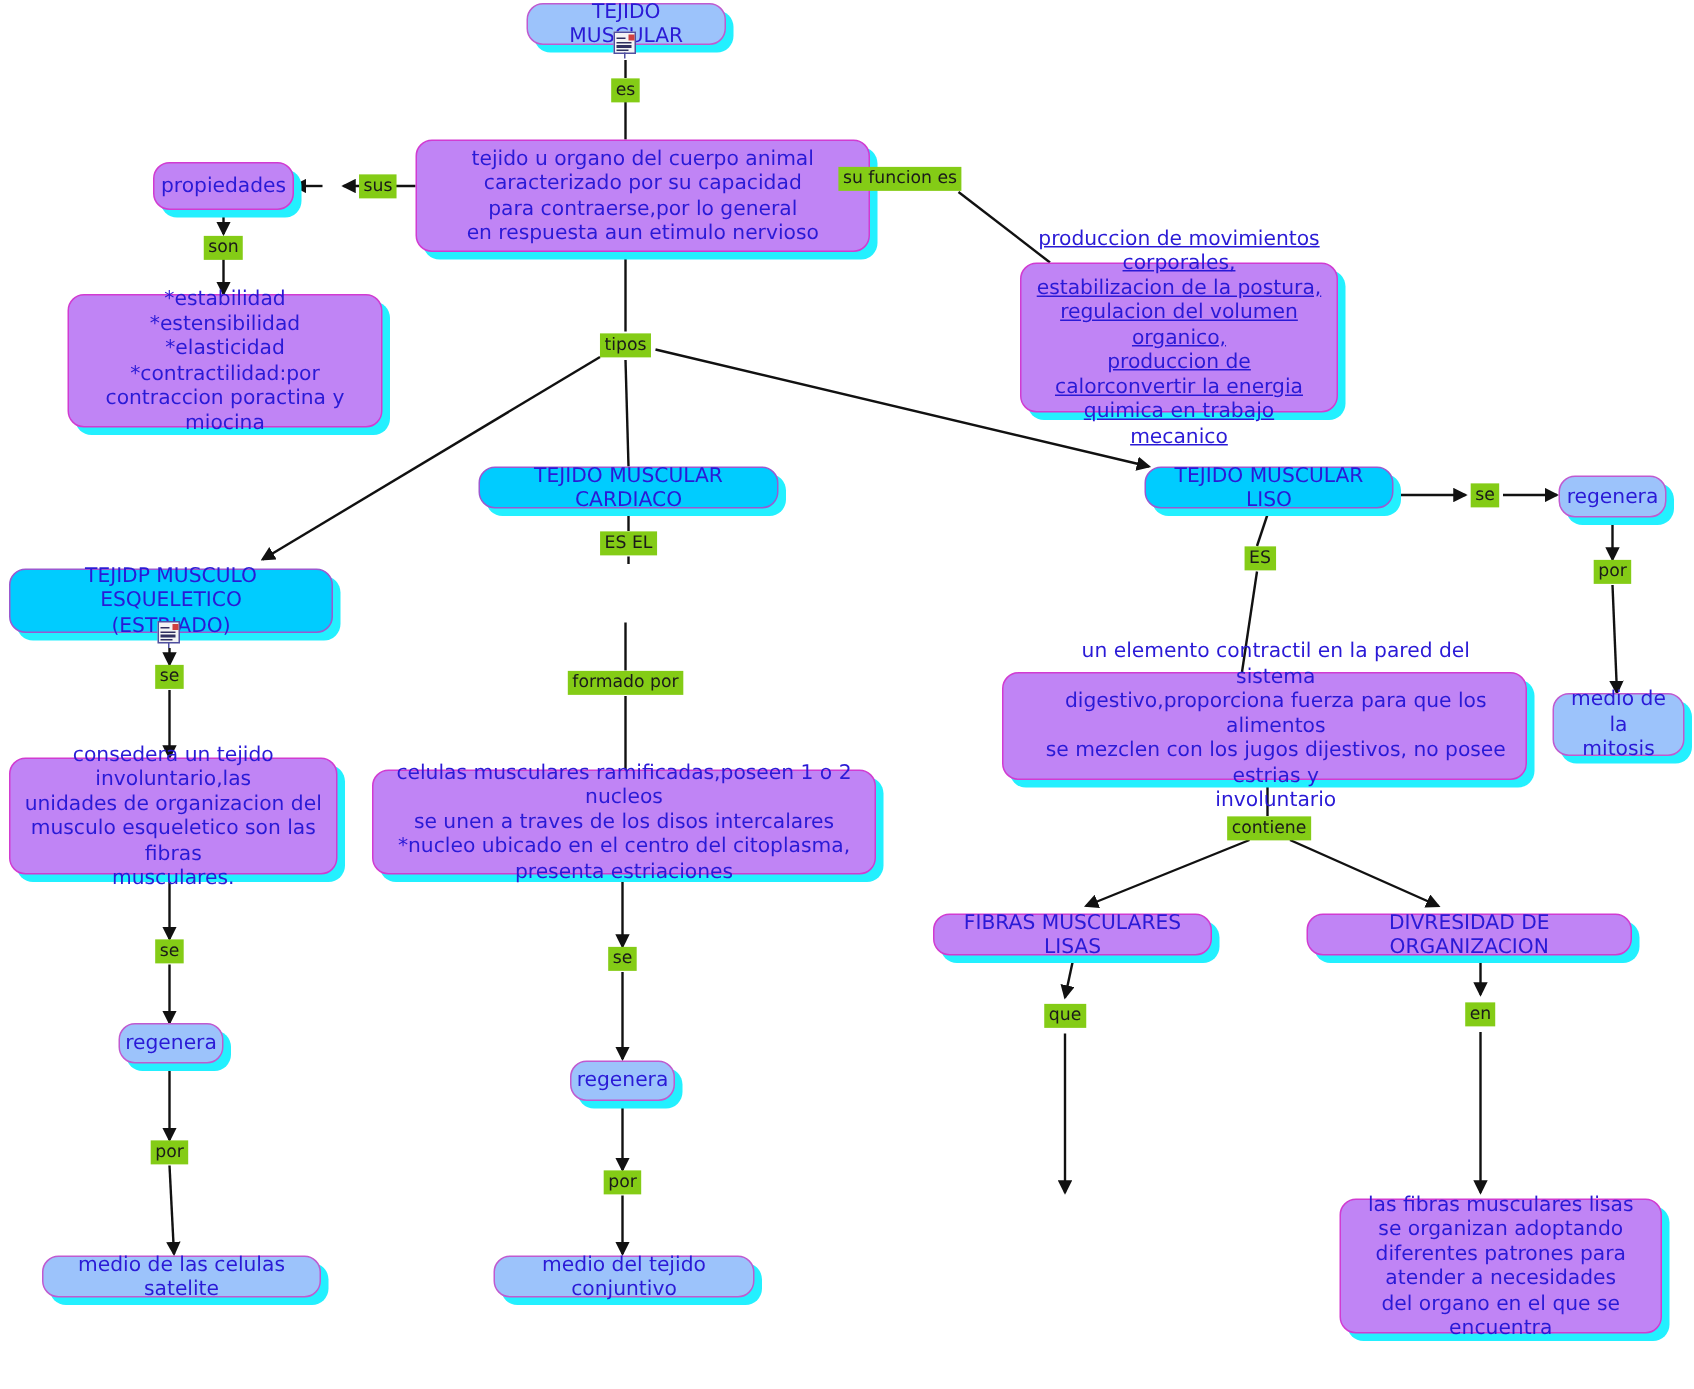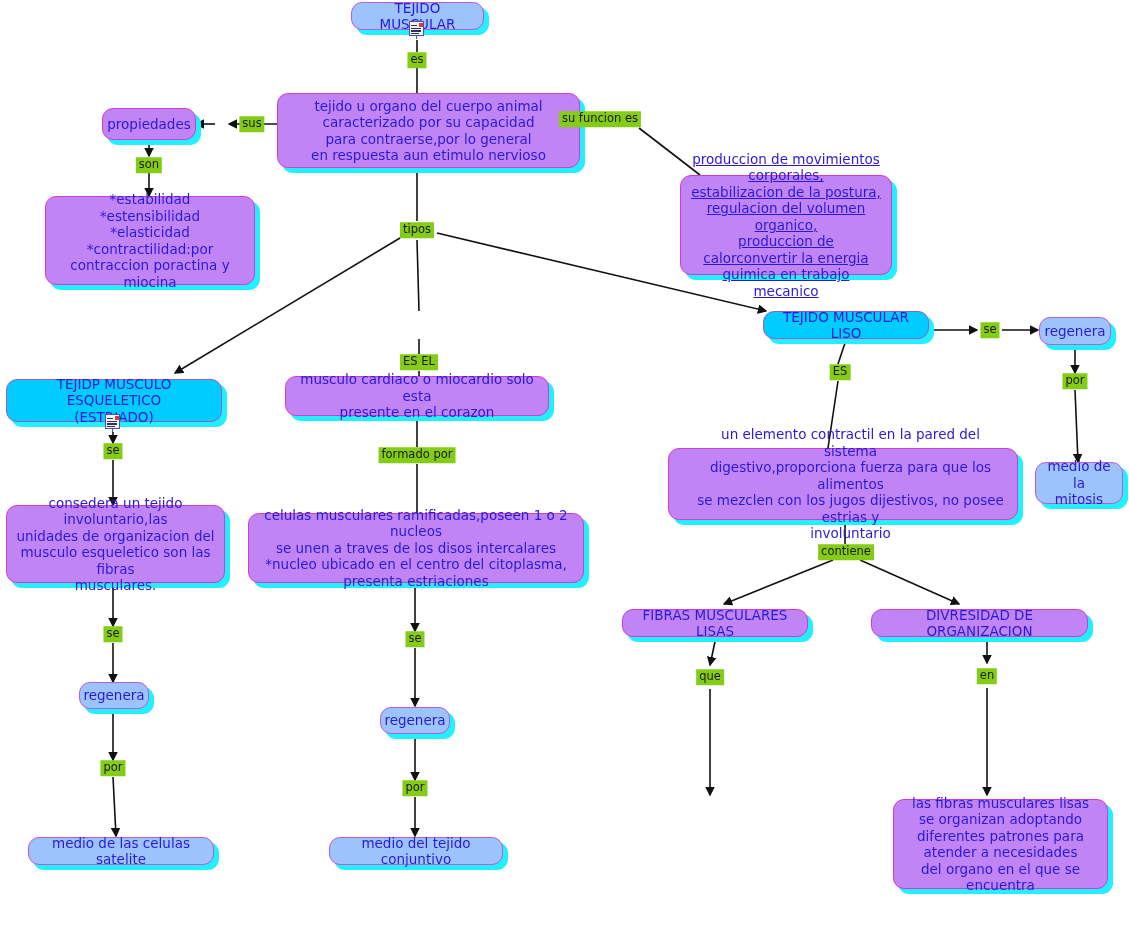--- a/index.html
+++ b/index.html
@@ -233,29 +233,28 @@
   <div class="docicon" style="left:113px; top:414px;">
     <div class="sheet"></div>
     <div class="ln" style="top:3.5px;  width:6px;"></div>
     <div class="ln" style="top:6.5px;  width:10px;"></div>
     <div class="ln" style="top:9.2px;  width:10px;"></div>
     <div class="ln" style="top:11.9px; width:8px;"></div>
     <div class="sq"></div>
     <div class="stem"></div>
   </div>
 
+  <div class="node cyan" style="left:319px; top:311px; width:200px; height:28px;">
+    <span>TEJIDO MUSCULAR CARDIACO</span>
+  </div>
 
   <div class="node cyan" style="left:763px; top:311px; width:166px; height:28px;">
     <span>TEJIDO MUSCULAR LISO</span>
   </div>
 
-  <div class="node purple" style="left:285px; top:376px; width:264px; height:40px;">
-    <span>musculo cardiaco o miocardio solo esta
-presente en el corazon</span>
-  </div>
 
   <div class="node purple" style="left:6px; top:505px; width:219px; height:78px;">
     <span>consedera un tejido involuntario,las
 unidades de organizacion del
 musculo esqueletico son las fibras
 musculares.</span>
   </div>
 
   <div class="node purple" style="left:248px; top:513px; width:336px; height:70px;">
     <span>celulas musculares ramificadas,poseen 1 o 2 nucleos

